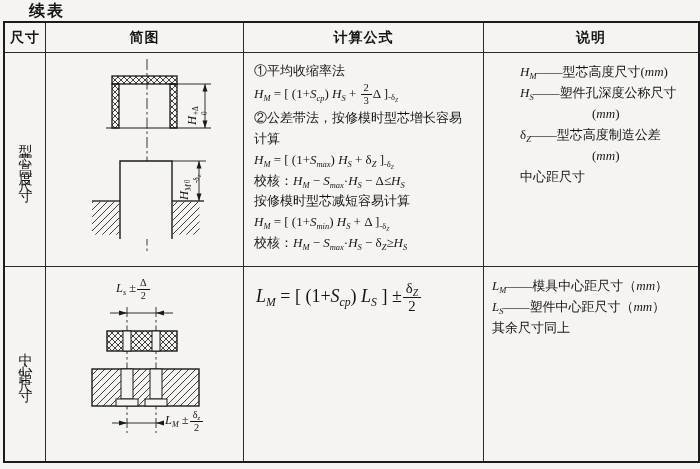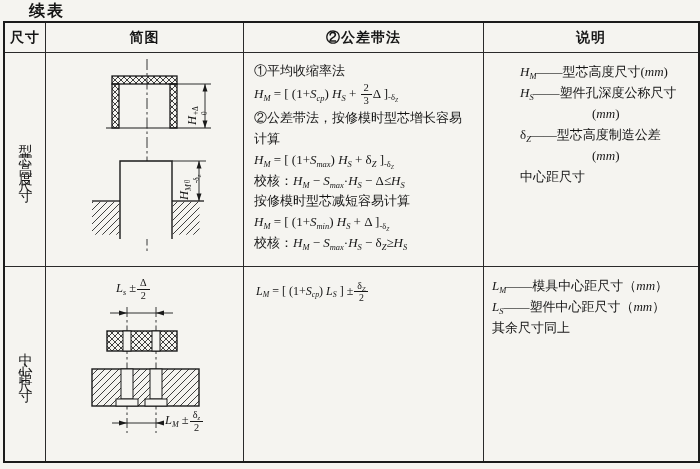--- a/index.html
+++ b/index.html
@@ -25,21 +25,21 @@
   .nr{border-right:none;} .nb{border-bottom:none;}
   .hc{display:flex;align-items:center;justify-content:center;
       font-size:14px;font-weight:bold;letter-spacing:1px;}
   .vlabel{display:flex;align-items:center;justify-content:center;}
   .vlabel span{
     writing-mode:vertical-rl; text-orientation:upright;
     font-size:14px; letter-spacing:9px; line-height:1;
   }
   .fcell{padding:7px 4px 0 10px; font-size:13px; line-height:1.52;}
   .fline{white-space:nowrap; margin:1px 0;}
-  .fcell2{padding:12px 4px 8px 12px; font-size:12px;}
+  .fcell2{padding:12px 4px 8px 12px; font-size:18px;}
   .ncell{padding:8px 12px 0 8px; font-size:13px; line-height:1.62;}
   .ncell2{padding:8px 26px 0 8px;}
   .ind-lg{padding-left:72px; text-indent:-72px;margin-left:28px;}
   .ind-sm{padding-left:34px; text-indent:-34px;}
   sub,sup{font-size:0.65em; line-height:0;}
   sub{vertical-align:-0.35em;}
   .frac{display:inline-flex;flex-direction:column;vertical-align:middle;
         text-align:center;font-size:0.82em;line-height:1.15;margin:0 1px;}
   .frac .fn{display:block;border-bottom:1px solid #161616;padding:0 3px;}
   .frac .fd{display:block;}
@@ -54,21 +54,21 @@
 <body>
 
 <div class="page">
 
   <div class="cont-label">续表</div>
 
   <div class="tbl">
 
     <div class="c hc">尺寸</div>
     <div class="c hc">简图</div>
-    <div class="c hc">②公差带法</div>
+    <div class="c hc">计算公式</div>
     <div class="c hc nr">说明</div>
 
     <div class="c vlabel">
       <span>型芯高度尺寸</span>
     </div>
 
     <div class="c sketch">
       <svg width="198" height="214" viewBox="0 0 198 214">
         <defs>
           <pattern id="xh" width="6" height="6" patternUnits="userSpaceOnUse">

